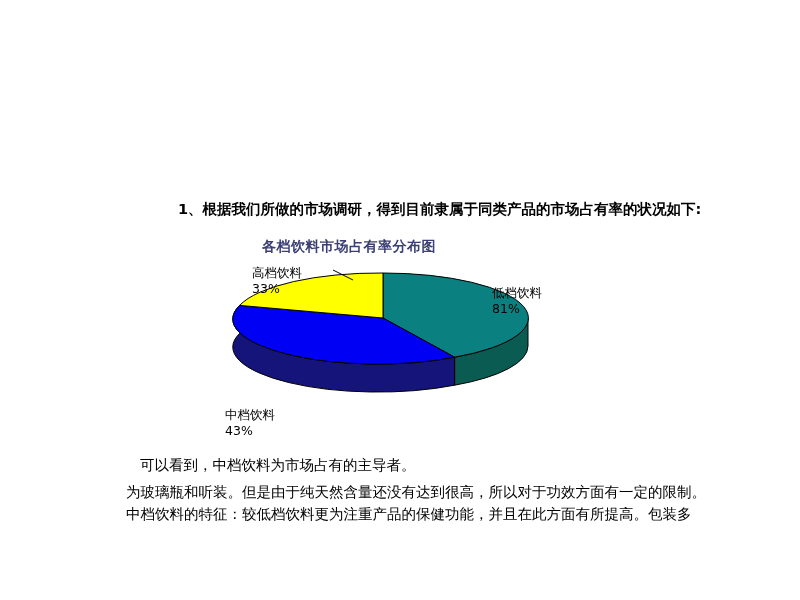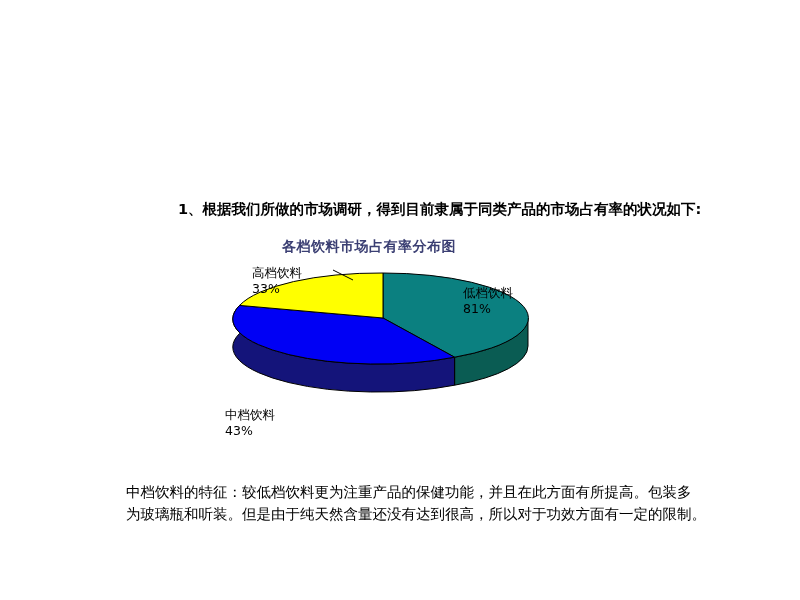--- a/index.html
+++ b/index.html
@@ -72,21 +72,20 @@
   }
   .chart-title {
     position: absolute;
     left: 262px;
     top: 238px;
     font-size: 14px;
     font-weight: bold;
     color: #3b3f73;
     white-space: nowrap;
     letter-spacing: 0.5px;
-    margin-left: 20px;
   }
 
   .pie-svg {
     position: absolute;
     left: 215px;
     top: 258px;
     width: 340px;
     height: 160px;
   }
 
@@ -101,21 +100,21 @@
   }
   .pie-label .lbl-name { display: block; }
   .pie-label .lbl-val  { display: block; }
 
   .label-high {
     left: 252px;
     top: 265px;
     width: 110px;
   }
   .label-low {
-    left: 463px;
+    left: 492px;
     top: 285px;
     width: 90px;
   }
   .label-mid {
     left: 225px;
     top: 407px;
     width: 110px;
   }
 
   
@@ -188,19 +187,20 @@
       <span class="lbl-val">81%</span>
     </div>
 
     <div class="pie-label label-mid">
       <span class="lbl-name">中档饮料</span>
       <span class="lbl-val">43%</span>
     </div>
 
   </div>
 
+  <div class="conclusion">可以看到，中档饮料为市场占有的主导者。</div>
 
   <div class="body-para">
+    <span class="para-line">为玻璃瓶和听装。但是由于纯天然含量还没有达到很高，所以对于功效方面有一定的限制。</span>
     <span class="para-line">中档饮料的特征：较低档饮料更为注重产品的保健功能，并且在此方面有所提高。包装多</span>
-    <span class="para-line">为玻璃瓶和听装。但是由于纯天然含量还没有达到很高，所以对于功效方面有一定的限制。</span>
   </div>
 
 </div>
 
 </body></html>

